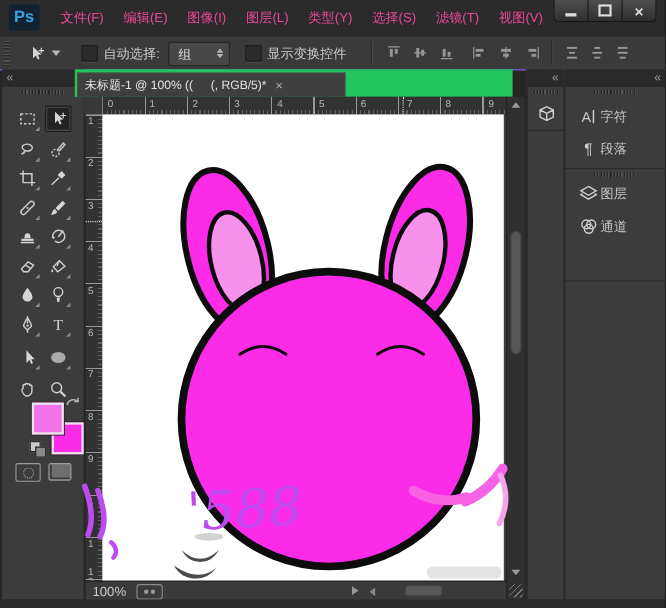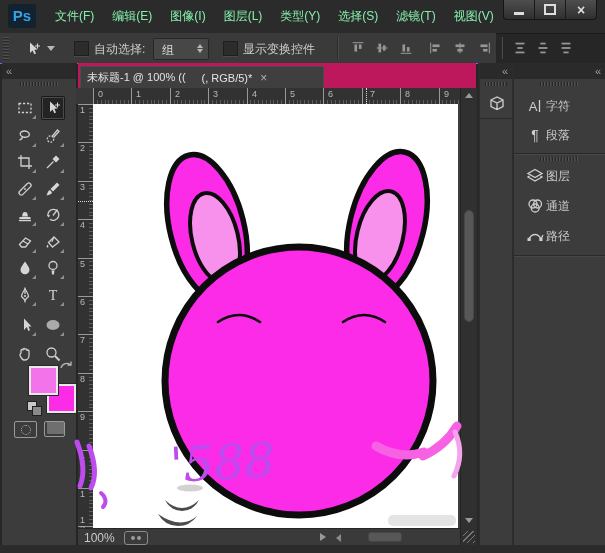--- a/index.html
+++ b/index.html
@@ -3,30 +3,30 @@
 <meta charset="utf-8">
 <style>
   html,body{margin:0;padding:0;background:#191919;}
   #app{position:relative;width:605px;height:553px;background:#262626;overflow:hidden;
        font-family:"Liberation Sans",sans-serif;color:#cfcfcf;outline:1px solid #101010;}
   
   .menubar{position:absolute;left:0;top:0;width:605px;height:33px;background:#2b2b2b;border-bottom:1px solid #1c1c1c;}
   .ps-logo{position:absolute;left:8px;top:4px;width:28px;height:24px;background:#12222e;color:#36a3e8;
            font-weight:bold;font-size:15px;text-align:center;line-height:24px;border-radius:3px;}
   .menu-items{position:absolute;left:46px;top:0;height:33px;display:flex;align-items:center;}
-  .menu-item{font-size:12px;color:#86efac;padding:0 9px;cursor:default;}
+  .menu-item{font-size:12px;color:#ec4899;padding:0 9px;cursor:default;}
   .win-controls{position:absolute;right:8px;top:0;height:19px;display:flex;background:linear-gradient(#4e4e4e,#2f2f2f);
                 border:1px solid #151515;border-top:none;border-radius:0 0 4px 4px;overflow:hidden;}
   .win-btn{width:30px;height:19px;display:flex;align-items:center;justify-content:center;border-left:1px solid #1a1a1a;}
   .win-btn:first-child{border-left:none;}
   .glyph-min{width:10px;height:3px;background:#ddd;margin-top:7px;}
   .glyph-max{width:8px;height:7px;border:2px solid #ddd;}
   .glyph-close{color:#ddd;font-size:14px;font-weight:bold;line-height:1;}
   
-  .optionsbar{position:absolute;left:0;top:33px;width:496px;height:30px;background:#3a3a3a;border-bottom:1px solid #8b5cf6;}
+  .optionsbar{position:absolute;left:0;top:33px;width:605px;height:30px;background:#3a3a3a;border-bottom:1px solid #8b5cf6;}
   .vgrip{position:absolute;left:3px;top:3px;width:6px;height:24px;
          background:repeating-linear-gradient(0deg,#2a2a2a 0 1px,#4f4f4f 1px 2px,transparent 2px 3px);}
   .checkbox{position:absolute;width:13px;height:13px;background:#2c2c2c;border:1px solid #1e1e1e;box-shadow:0 1px 0 #4a4a4a;}
   .opt-label{position:absolute;font-size:12px;color:#cccccc;top:8px;}
   .dropdown{position:absolute;left:153px;top:5px;width:54px;height:20px;background:#474747;border:1px solid #262626;
             border-radius:2px;font-size:12px;color:#ddd;}
   .dropdown .val{position:absolute;left:8px;top:3px;}
   .spinner{position:absolute;right:5px;top:4px;}
   .spinner b{display:block;width:0;height:0;border-left:3px solid transparent;border-right:3px solid transparent;margin:1px 0;}
   .spin-up{border-bottom:4px solid #b5b5b5;}
@@ -42,21 +42,21 @@
   .tool{position:absolute;width:24px;height:24px;display:flex;align-items:center;justify-content:center;border-radius:2px;}
   .tool.fly::after{content:"";position:absolute;right:1px;bottom:1px;width:0;height:0;
                    border-left:4px solid transparent;border-bottom:4px solid #8e8e8e;}
   .tool.selected{background:#232323;box-shadow:inset 0 0 0 1px #191919, inset 0 0 0 2px #4b4b4b;}
   .swatch{position:absolute;width:25px;height:25px;border:2px solid #e8e8e8;box-shadow:0 0 0 1px #2a2a2a;}
   .miniswatch{position:absolute;width:8px;height:8px;border:1px solid #202020;background:#c9c9c9;}
   .qm-btn{position:absolute;width:21px;height:15px;border:1px solid #9a9a9a;border-radius:2px;display:flex;align-items:center;justify-content:center;}
   .qm-circle{width:8px;height:8px;border:1px dotted #b5b5b5;border-radius:50%;}
   .sm-btn{position:absolute;width:19px;height:14px;border:1px solid #9a9a9a;border-radius:2px;background:#6f6f6f;box-shadow:inset 2px -2px 0 #3c3c3c;}
   
-  .tabbar{position:absolute;left:78px;top:63px;width:398px;height:25px;background:#be185d;}
+  .tabbar{position:absolute;left:68px;top:63px;width:398px;height:25px;background:#22c55e;}
   .tab{position:absolute;left:2px;top:3px;width:244px;height:22px;background:#3f3f3f;border:1px solid #4b4b4b;border-bottom:none;
        font-size:11px;color:#e3e3e3;display:flex;align-items:center;padding:0 6px;box-sizing:border-box;}
   .tab .gap{width:16px;}
   .tab-close{margin-left:8px;color:#b0b0b0;font-size:12px;}
   .ruler-corner{position:absolute;left:76px;top:88px;width:17px;height:16px;background:#383838;border-right:1px solid #232323;border-bottom:1px solid #232323;}
   .hruler{position:absolute;left:93px;top:88px;width:367px;height:16px;background-color:#323232;border-bottom:1px solid #1f1f1f;
     background-image:repeating-linear-gradient(to right,rgba(170,170,170,.85) 0 1px,transparent 1px 38.4px),
                      repeating-linear-gradient(to right,rgba(130,130,130,.55) 0 1px,transparent 1px 3.84px);
     background-size:100% 16px,100% 4px;background-position:left bottom,left bottom;background-repeat:no-repeat;}
   .vruler{position:absolute;left:78px;top:104px;width:15px;height:424px;background-color:#323232;border-right:1px solid #1f1f1f;
@@ -486,29 +486,18 @@
       </div>
       <div class="dockrow" style="top:100px;">
         <span class="icn">
             <svg viewBox="0 0 18 18" width="18" height="18">
               <path d="M9,2.5 L16,6.5 L9,10.5 L2,6.5 Z" stroke="#cfcfcf" stroke-width="1.3" fill="none"></path>
               <path d="M3.5,9 L2,10 L9,14 L16,10 L14.5,9" stroke="#cfcfcf" stroke-width="1.3" fill="none"></path>
             </svg>
           </span>
         <span class="lbl">图层</span>
       </div>
-      <div class="dockrow" style="top:160px;">
-        <span class="icn">
-            <svg viewBox="0 0 18 18" width="18" height="18">
-              <path d="M3,12 C6,6 12,6 15,12" stroke="#cfcfcf" stroke-width="1.3" fill="none"></path>
-              <rect x="1.5" y="10.8" width="3.2" height="3.2" fill="#cfcfcf"></rect>
-              <rect x="13.3" y="10.8" width="3.2" height="3.2" fill="#cfcfcf"></rect>
-              <path d="M15,12 L17,8" stroke="#cfcfcf" stroke-width="1.3" fill="none"></path>
-            </svg>
-          </span>
-        <span class="lbl">路径</span>
-      </div>
       <div class="dockdiv" style="top:192px;"></div>
     </div>
   </div>
 
   <div class="bottomstrip"></div>
 </div>
 
 </body></html>

